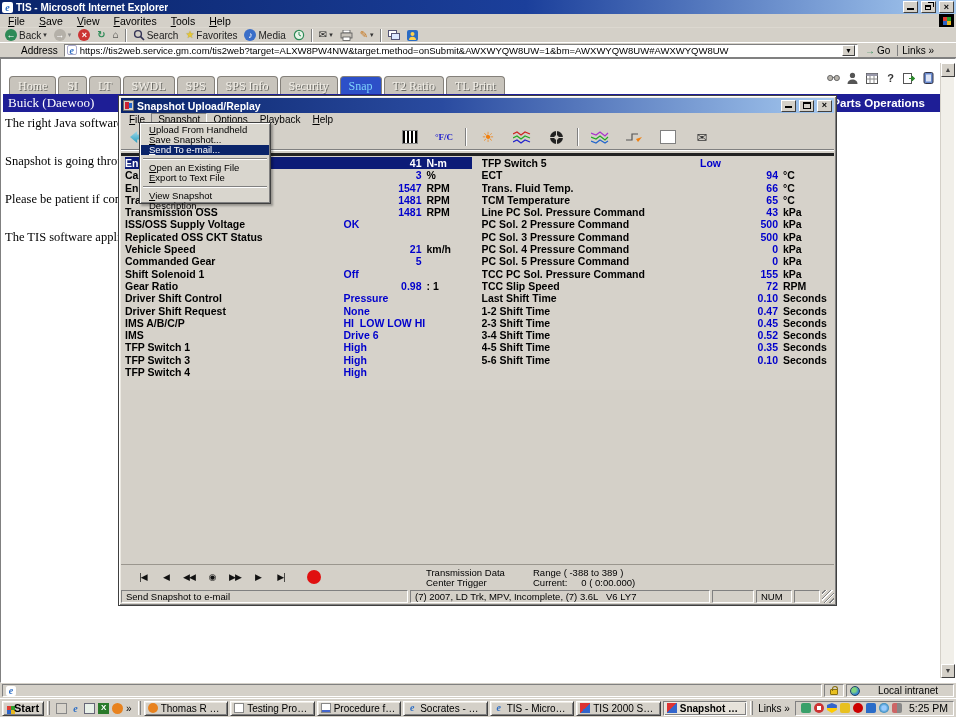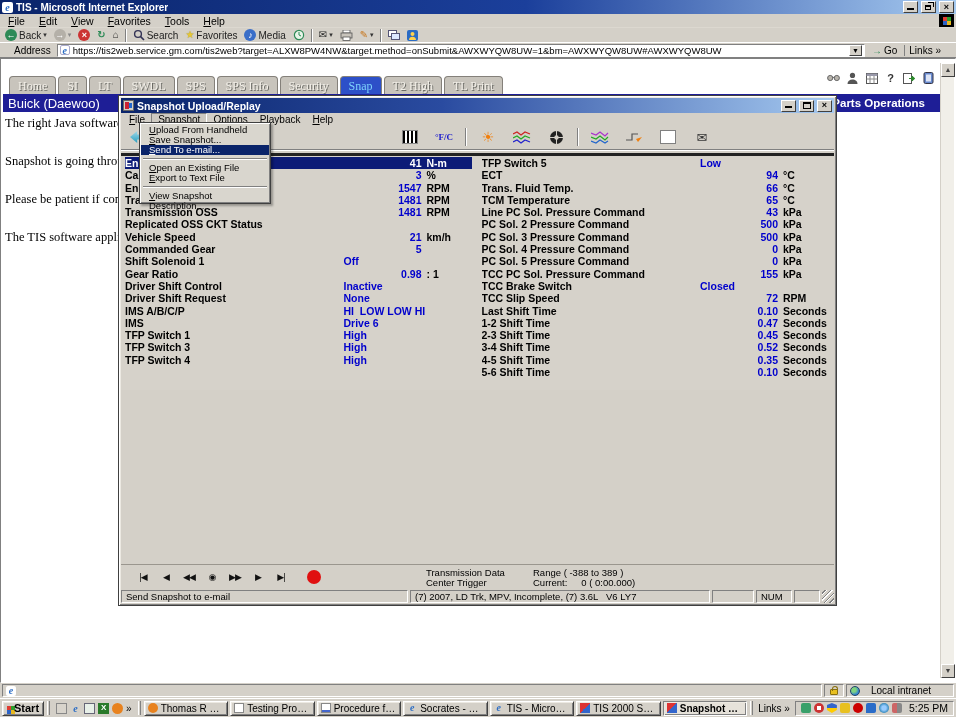--- a/index.html
+++ b/index.html
@@ -30,39 +30,39 @@
 
   .ie-toolbar{ position:absolute; left:0; top:28px; width:956px; height:15px; background:#d4d0c8; display:flex; align-items:center; gap:1px; padding:0 2px; border-bottom:1px solid #fff; }
   .tbtn{ display:flex; align-items:center; gap:2px; height:14px; padding:0 3px; font-size:10px; color:#222; }
   .circ{ display:inline-block; width:12px; height:12px; border-radius:50%; color:#fff; font-size:9px; line-height:12px; text-align:center; font-weight:bold; }
   .c-back{ background:#2e8b57; } .c-fwd{ background:#b4b0a8; } .c-stop{ background:#cc3333; } .c-media{ background:#3a6ec8; }
   .ch{ font-size:10px; line-height:12px; }
   .drop{ font-size:7px; color:#333; }
   .vsep{ width:2px; height:13px; border-left:1px solid #808080; border-right:1px solid #fff; margin:0 2px; }
   .dim{ color:#888; }
 
-  .ie-addressbar{ position:absolute; left:0; top:43px; width:956px; height:15px; background:#d4d0c8; display:flex; align-items:center; padding:0 11px; gap:3px; border-bottom:1px solid #808080; }
+  .ie-addressbar{ position:absolute; left:0; top:43px; width:956px; height:15px; background:#d4d0c8; display:flex; align-items:center; padding:0 18px; gap:3px; border-bottom:1px solid #808080; }
   .addr-label{ font-size:10px; padding:0 3px; }
   .addr-box{ flex:1; height:13px; background:#fff; border:1px solid; border-color:#808080 #fff #fff #808080; display:flex; align-items:center; gap:3px; padding:0 2px; overflow:hidden; }
   .addr-url{ font-size:9.5px; white-space:nowrap; overflow:hidden; flex:1; }
   .addr-drop{ width:13px; height:11px; background:#d4d0c8; border:1px solid; border-color:#fff #404040 #404040 #fff; font-size:7px; text-align:center; line-height:10px; }
   .go-btn{ display:flex; align-items:center; gap:2px; font-size:10px; padding:0 4px; }
   .go-arrow{ color:#2e8b57; font-weight:bold; }
   .links-lbl{ font-size:10px; padding:0 4px; border-left:1px solid #808080; }
 
   
   .ie-content{ position:absolute; left:0; top:58px; width:956px; height:625px; background:#fff; border:1px solid; border-color:#808080 #fff #fff #808080; }
   .tabrow{ position:absolute; left:8px; top:16px; height:19px; display:flex; align-items:flex-end; gap:2px; }
   .tab{ display:inline-block; height:18px; line-height:18px; padding:0 8px; background:#c8c4bc; border:1px solid #84807a; border-bottom:none; border-radius:4px 4px 0 0;
         font-family:"Liberation Serif","DejaVu Serif",serif; font-size:12px; color:#f2efe8; text-shadow:1px 1px 0 #6b6b66; }
   .tab.active{ background:#2d50c8; color:#7dd3fc; text-shadow:none; }
   .hdr-icons{ position:absolute; right:20px; top:12px; height:14px; display:flex; gap:6px; align-items:center; }
   .hic{ width:13px; height:13px; display:inline-flex; align-items:center; justify-content:center; font-size:11px; color:#333; font-weight:bold; }
   .brand-bar{ position:absolute; left:2px; top:35px; width:938px; height:18px; background:#1e1e96; color:#fff; display:flex; align-items:center; }
-  .brand-left{ font-family:Liberation Sans, sans-serif; font-size:13px; padding-left:5px; }
+  .brand-left{ font-family:Liberation Serif, serif; font-size:13px; padding-left:5px; }
   .brand-right{ margin-left:auto; font-weight:bold; font-size:11.5px; padding-right:16px; }
   .page-text{ position:absolute; left:4px; top:57px; width:113px; height:150px; overflow:hidden; }
   .page-text p{ font-family:"Liberation Serif","DejaVu Serif",serif; font-size:12.5px; white-space:nowrap; margin-bottom:23px; }
   .vscroll{ position:absolute; right:1px; top:4px; bottom:4px; width:14px; background:#f1efe9; border-left:1px solid #d4d0c8; display:flex; flex-direction:column; justify-content:space-between; }
   .sbtn{ width:14px; height:14px; background:#d4d0c8; border:1px solid; border-color:#fff #404040 #404040 #fff; font-size:7px; text-align:center; line-height:12px; color:#404040; }
 
   
   .snap-win{ position:absolute; left:118px; top:95px; width:719px; height:511px; background:#d4d0c8;
     border:1px solid #404040; box-shadow:inset 1px 1px 0 #fff, inset -1px -1px 0 #808080, inset 2px 2px 0 #ece9e2; padding:2px; }
   .snap-title{ height:15px; background:linear-gradient(90deg,#0a246a 0%,#2a4ba0 45%,#a6caf0 100%);
@@ -116,21 +116,21 @@
   .mi.sep{ height:2px; padding:0; margin:3px 2px; border-top:1px solid #808080; border-bottom:1px solid #fff; }
   .mi-label{ display:block; }
   .mi-label::first-letter{ text-decoration:underline; }
 
   
   .ie-status{ position:absolute; left:0; top:683px; width:956px; height:15px; background:#d4d0c8; display:flex; gap:2px; padding:1px 2px; }
   .st-main{ flex:1; display:flex; align-items:center; gap:3px; padding:0 3px; }
   .lock{ width:8px; height:6px; background:#e8c020; border:1px solid #8a7010; border-radius:1px; position:relative; margin-top:2px; }
   .lock::before{ content:""; position:absolute; left:1px; top:-4px; width:4px; height:4px; border:1px solid #8a7010; border-bottom:none; border-radius:3px 3px 0 0; }
   .globe{ width:10px; height:10px; border-radius:50%; background:radial-gradient(circle at 35% 35%,#7fd37f 30%,#2d7fd3 70%); border:1px solid #246; }
-  .zone{ width:108px; display:flex; align-items:center; gap:11px; font-size:10px; padding:0 3px; }
+  .zone{ width:108px; display:flex; align-items:center; gap:18px; font-size:10px; padding:0 3px; }
   .lockp{ width:20px; display:flex; align-items:center; justify-content:center; }
 
   .taskbar{ position:absolute; left:0; top:698px; width:956px; height:19px; background:#d4d0c8; border-top:1px solid #fff; display:flex; align-items:center; gap:3px; padding:0 2px; }
   .start{ display:flex; align-items:center; gap:3px; height:15px; padding:0 4px; font-weight:bold; font-size:11px; }
   .ql{ display:flex; align-items:center; gap:3px; padding:0 3px; }
   .qlic{ width:11px; height:11px; display:inline-flex; align-items:center; justify-content:center; font:bold italic 10px/11px "Liberation Serif",serif; }
   .q-desk{ background:#d8d4cc; border:1px solid #888; }
   .q-ie{ color:#2b6cc4; }
   .q-doc{ background:#e8f0e8; border:1px solid #667; }
   .q-xl{ background:#2a7a2a; color:#fff; font:bold 8px/10px "Liberation Sans",sans-serif; font-style:normal; }
@@ -169,21 +169,21 @@
         <span class="g-restore"></span>
       </span>
     <span class="cap-btn">
         <span>×</span>
       </span>
   </div>
 
   <div class="ie-menubar">
 
   <span class="menu-item">File</span>
-      <span class="menu-item">Edit</span>
+      <span class="menu-item">Save</span>
       <span class="menu-item">View</span>
       <span class="menu-item">Favorites</span>
       <span class="menu-item">Tools</span>
       <span class="menu-item">Help</span>
     </div>
   <div class="win-logo" style="position:absolute;right:2px;top:14px;z-index:5;">
       <span class="flag"></span>
     </div>
 
   <div class="ie-toolbar">
@@ -278,21 +278,21 @@
     <div class="tabrow">
 
     <span class="tab">Home</span>
         <span class="tab">SI</span>
         <span class="tab">LT</span>
         <span class="tab">SWDL</span>
         <span class="tab">SPS</span>
         <span class="tab">SPS Info</span>
         <span class="tab">Security</span>
         <span class="tab active">Snap</span>
-        <span class="tab">T2 High</span>
+        <span class="tab">T2 Ratio</span>
         <span class="tab">TL Print</span>
       </div>
     <div class="hdr-icons">
       <span class="hic">
           <svg width="13" height="8" viewBox="0 0 13 8">
             <circle cx="3.2" cy="4" r="2.6" fill="#b8b4ac" stroke="#666"></circle>
             <circle cx="9.8" cy="4" r="2.6" fill="#b8b4ac" stroke="#666"></circle>
             <line x1="5.8" y1="3.4" x2="7.2" y2="3.4" stroke="#666"></line>
           </svg>
         </span>
@@ -442,20 +442,25 @@
             <span class="tv">1481</span>
             <span class="tu">RPM</span>
           </div>
 
           <div class="trow">
             <span class="tl">Transmission OSS</span>
             <span class="tv">1481</span>
             <span class="tu">RPM</span>
           </div>
 
+          <div class="trow str">
+            <span class="tl">ISS/OSS Supply Voltage</span>
+            <span class="tv">OK</span>
+            <span class="tu"></span>
+          </div>
 
           <div class="trow">
             <span class="tl">Replicated OSS CKT Status</span>
             <span class="tv"></span>
             <span class="tu"></span>
           </div>
 
           <div class="trow">
             <span class="tl">Vehicle Speed</span>
             <span class="tv">21</span>
@@ -476,21 +481,21 @@
 
 
           <div class="trow">
             <span class="tl">Gear Ratio</span>
             <span class="tv">0.98</span>
             <span class="tu">: 1</span>
           </div>
 
           <div class="trow str">
             <span class="tl">Driver Shift Control</span>
-            <span class="tv">Inactive</span>
+            <span class="tv">Pressure</span>
             <span class="tu"></span>
           </div>
 
           <div class="trow str">
             <span class="tl">Driver Shift Request</span>
             <span class="tv">None</span>
             <span class="tu"></span>
           </div>
 
           <div class="trow str">
@@ -578,25 +583,20 @@
             <span class="tv">0</span>
             <span class="tu">kPa</span>
           </div>
 
           <div class="trow">
             <span class="tl">TCC PC Sol. Pressure Command</span>
             <span class="tv">155</span>
             <span class="tu">kPa</span>
           </div>
 
-          <div class="trow str">
-            <span class="tl">TCC Brake Switch</span>
-            <span class="tv">Closed</span>
-            <span class="tu"></span>
-          </div>
 
           <div class="trow">
             <span class="tl">TCC Slip Speed</span>
             <span class="tv">72</span>
             <span class="tu">RPM</span>
           </div>
 
           <div class="trow">
             <span class="tl">Last Shift Time</span>
             <span class="tv">0.10</span>

